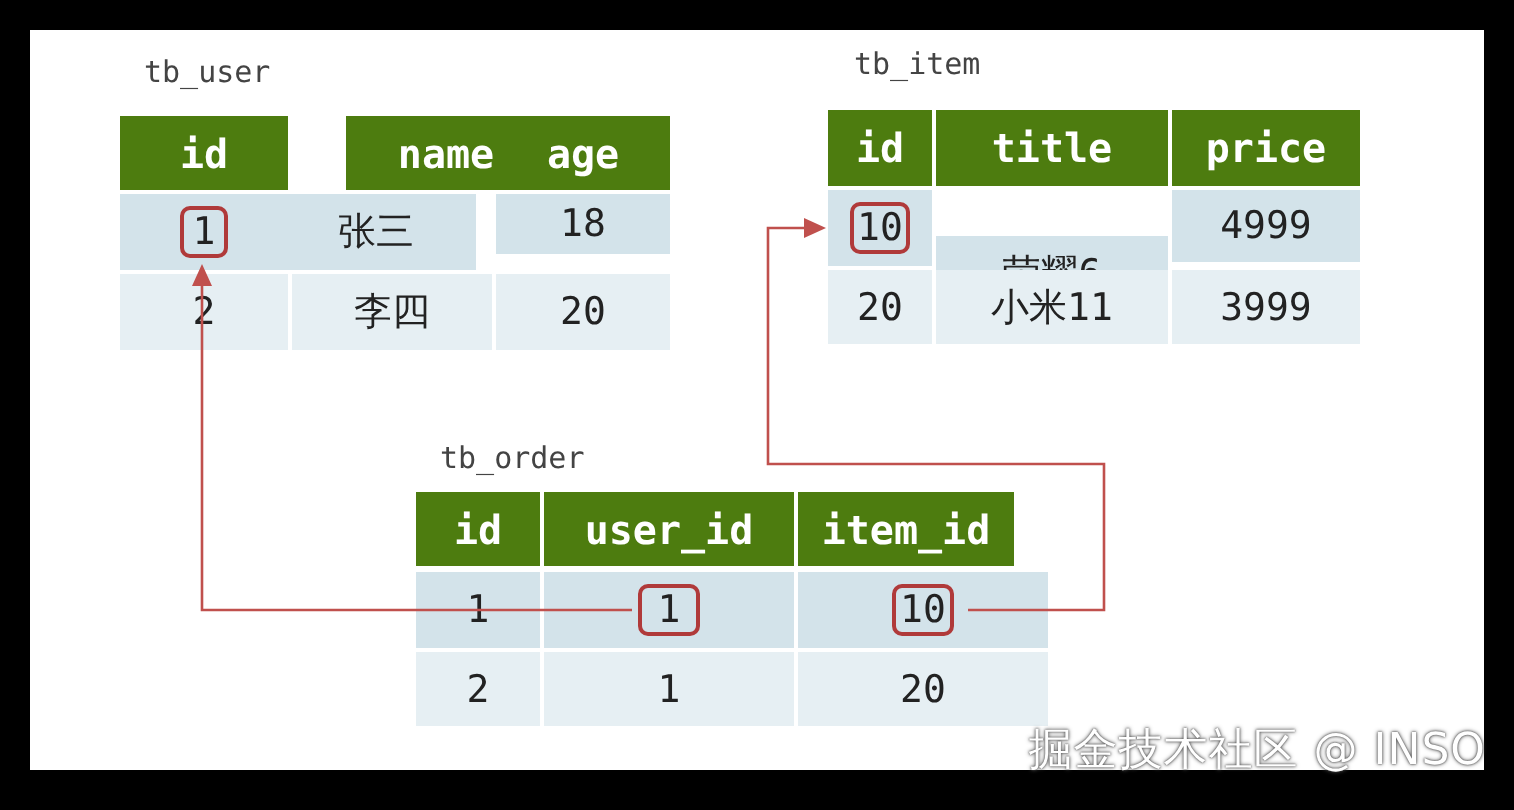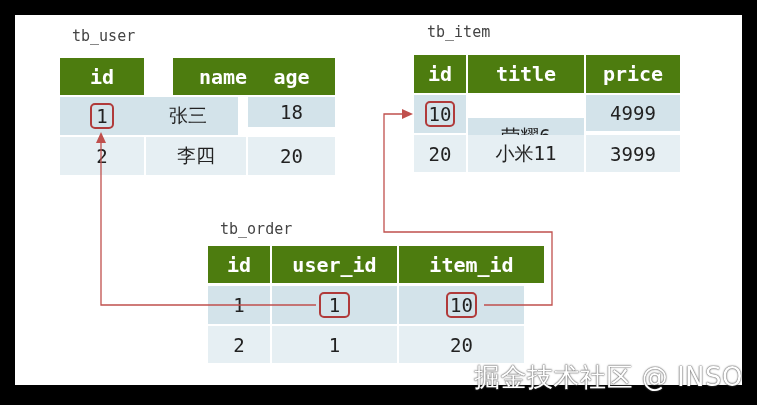--- a/index.html
+++ b/index.html
@@ -10,21 +10,21 @@
   .tbl { position:absolute; }
   .row { position:absolute; left:0; display:block; }
   .cell { position:absolute; top:0; display:flex; align-items:center; justify-content:center;
           font-size:19px; color:#222; box-sizing:border-box; }
   .hdr .cell { background:#4d7c0f; color:#fff; font-weight:bold; font-size:20px; }
   .r1 .cell { background:#d3e3ea; }
   .r2 .cell { background:#e6eff3; }
   .hl { border:2.5px solid #b03a3a; border-radius:5px; padding:0 4px; line-height:22px; }
   svg.links { position:absolute; left:0; top:0; }
   .wm { position:absolute; right:14px; top:360px; font-family:"DejaVu Sans", sans-serif;
-        font-size:26px; color:#fff; text-shadow:0 0 2px #555, 0 0 1px #333; letter-spacing:0.5px; }
+        font-size:22px; color:#fff; text-shadow:0 0 2px #555, 0 0 1px #333; letter-spacing:0.5px; }
 </style>
 </head>
 <body>
 
 <div class="card"></div>
 
 <div class="tname" style="left:72px;top:27px;">tb_user</div>
 <div class="tbl" style="left:60px;top:58px;">
   <div class="row hdr" style="top:0;">
     <div class="cell" style="left:0;width:84px;height:37px;">id</div>
@@ -64,21 +64,21 @@
     <div class="cell" style="left:54px;width:116px;height:37px;">小米11</div>
     <div class="cell" style="left:172px;width:94px;height:37px;">3999</div>
   </div>
 </div>
 
 <div class="tname" style="left:220px;top:220px;">tb_order</div>
 <div class="tbl" style="left:208px;top:246px;">
   <div class="row hdr" style="top:0;">
     <div class="cell" style="left:0;width:62px;height:37px;">id</div>
     <div class="cell" style="left:64px;width:125px;height:37px;">user_id</div>
-    <div class="cell" style="left:191px;width:145px;height:37px;">item_id</div>
+    <div class="cell" style="left:191px;width:108px;height:37px;">item_id</div>
   </div>
   <div class="row r1" style="top:40px;">
     <div class="cell" style="left:0;width:62px;height:38px;">1</div>
     <div class="cell" style="left:64px;width:125px;height:38px;">
         <span class="hl" style="padding:0 8px;">1</span>
       </div>
     <div class="cell" style="left:191px;width:125px;height:38px;">
         <span class="hl" style="padding:0 2px;">10</span>
       </div>
   </div>

